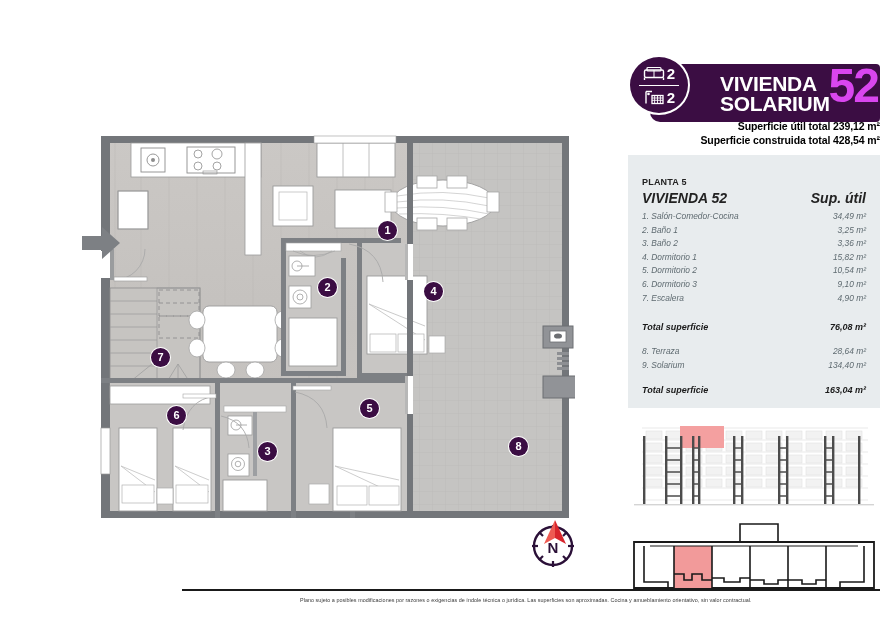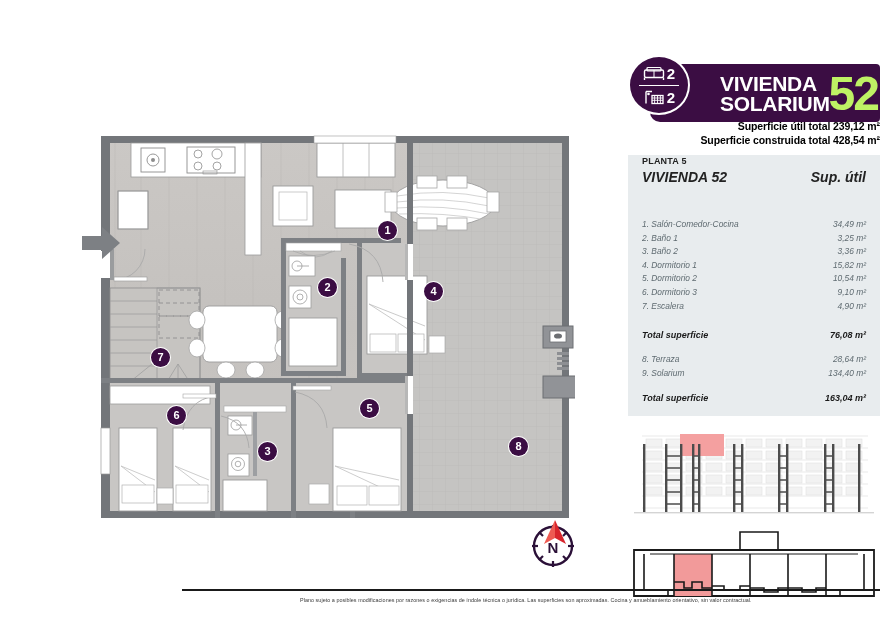--- a/index.html
+++ b/index.html
@@ -47,40 +47,40 @@
   .icon-divider{width:40px;height:1px;background:#fff;margin:1px 0;}
 
   #title-text{
     position:absolute;left:70px;top:4px;width:182px;height:52px;
     display:flex;align-items:center;
   }
   #title-lines{color:#fff;font-weight:bold;line-height:0.95;letter-spacing:-0.3px;}
   #title-lines .l1{font-size:21px;display:block;}
   #title-lines .l2{font-size:21px;display:block;}
   #title-num{
-    position:absolute;right:2px;top:-2px;color:#bef264;font-weight:bold;
-    font-size:48px;line-height:1;letter-spacing:-2px;margin-top:8px;
+    position:absolute;right:2px;top:-2px;color:#d946ef;font-weight:bold;
+    font-size:48px;line-height:1;letter-spacing:-2px;
   }
 
   .sup-line{
     text-align:right;font-size:10.5px;font-weight:bold;color:#000;
     margin-top:2px;letter-spacing:-0.1px;
   }
 
   
   #info-table{
-    margin-top:9px;background:#e8ecee;padding:1px 14px 13px 14px;
+    margin-top:9px;background:#e8ecee;padding:22px 14px 13px 14px;
     box-sizing:border-box;width:252px;
   }
   .tbl-hd1{font-size:9px;font-weight:bold;color:#222;letter-spacing:.2px;}
   .tbl-hd2{
     display:flex;justify-content:space-between;align-items:baseline;
     font-size:14px;font-style:italic;font-weight:bold;color:#222;margin-top:3px;
   }
-  .rooms{margin-top:33px;}
+  .rooms{margin-top:4px;}
   .room-row{
     display:flex;justify-content:space-between;align-items:baseline;
     font-size:8.4px;font-style:italic;color:#5e6a70;line-height:1.62;
   }
   .totals-row{
     display:flex;justify-content:space-between;align-items:baseline;
     font-size:9px;font-style:italic;font-weight:bold;color:#1a1a1a;text-align:center;
   }
   .gap-a{height:17px;}
   .gap-b{height:13px;}

